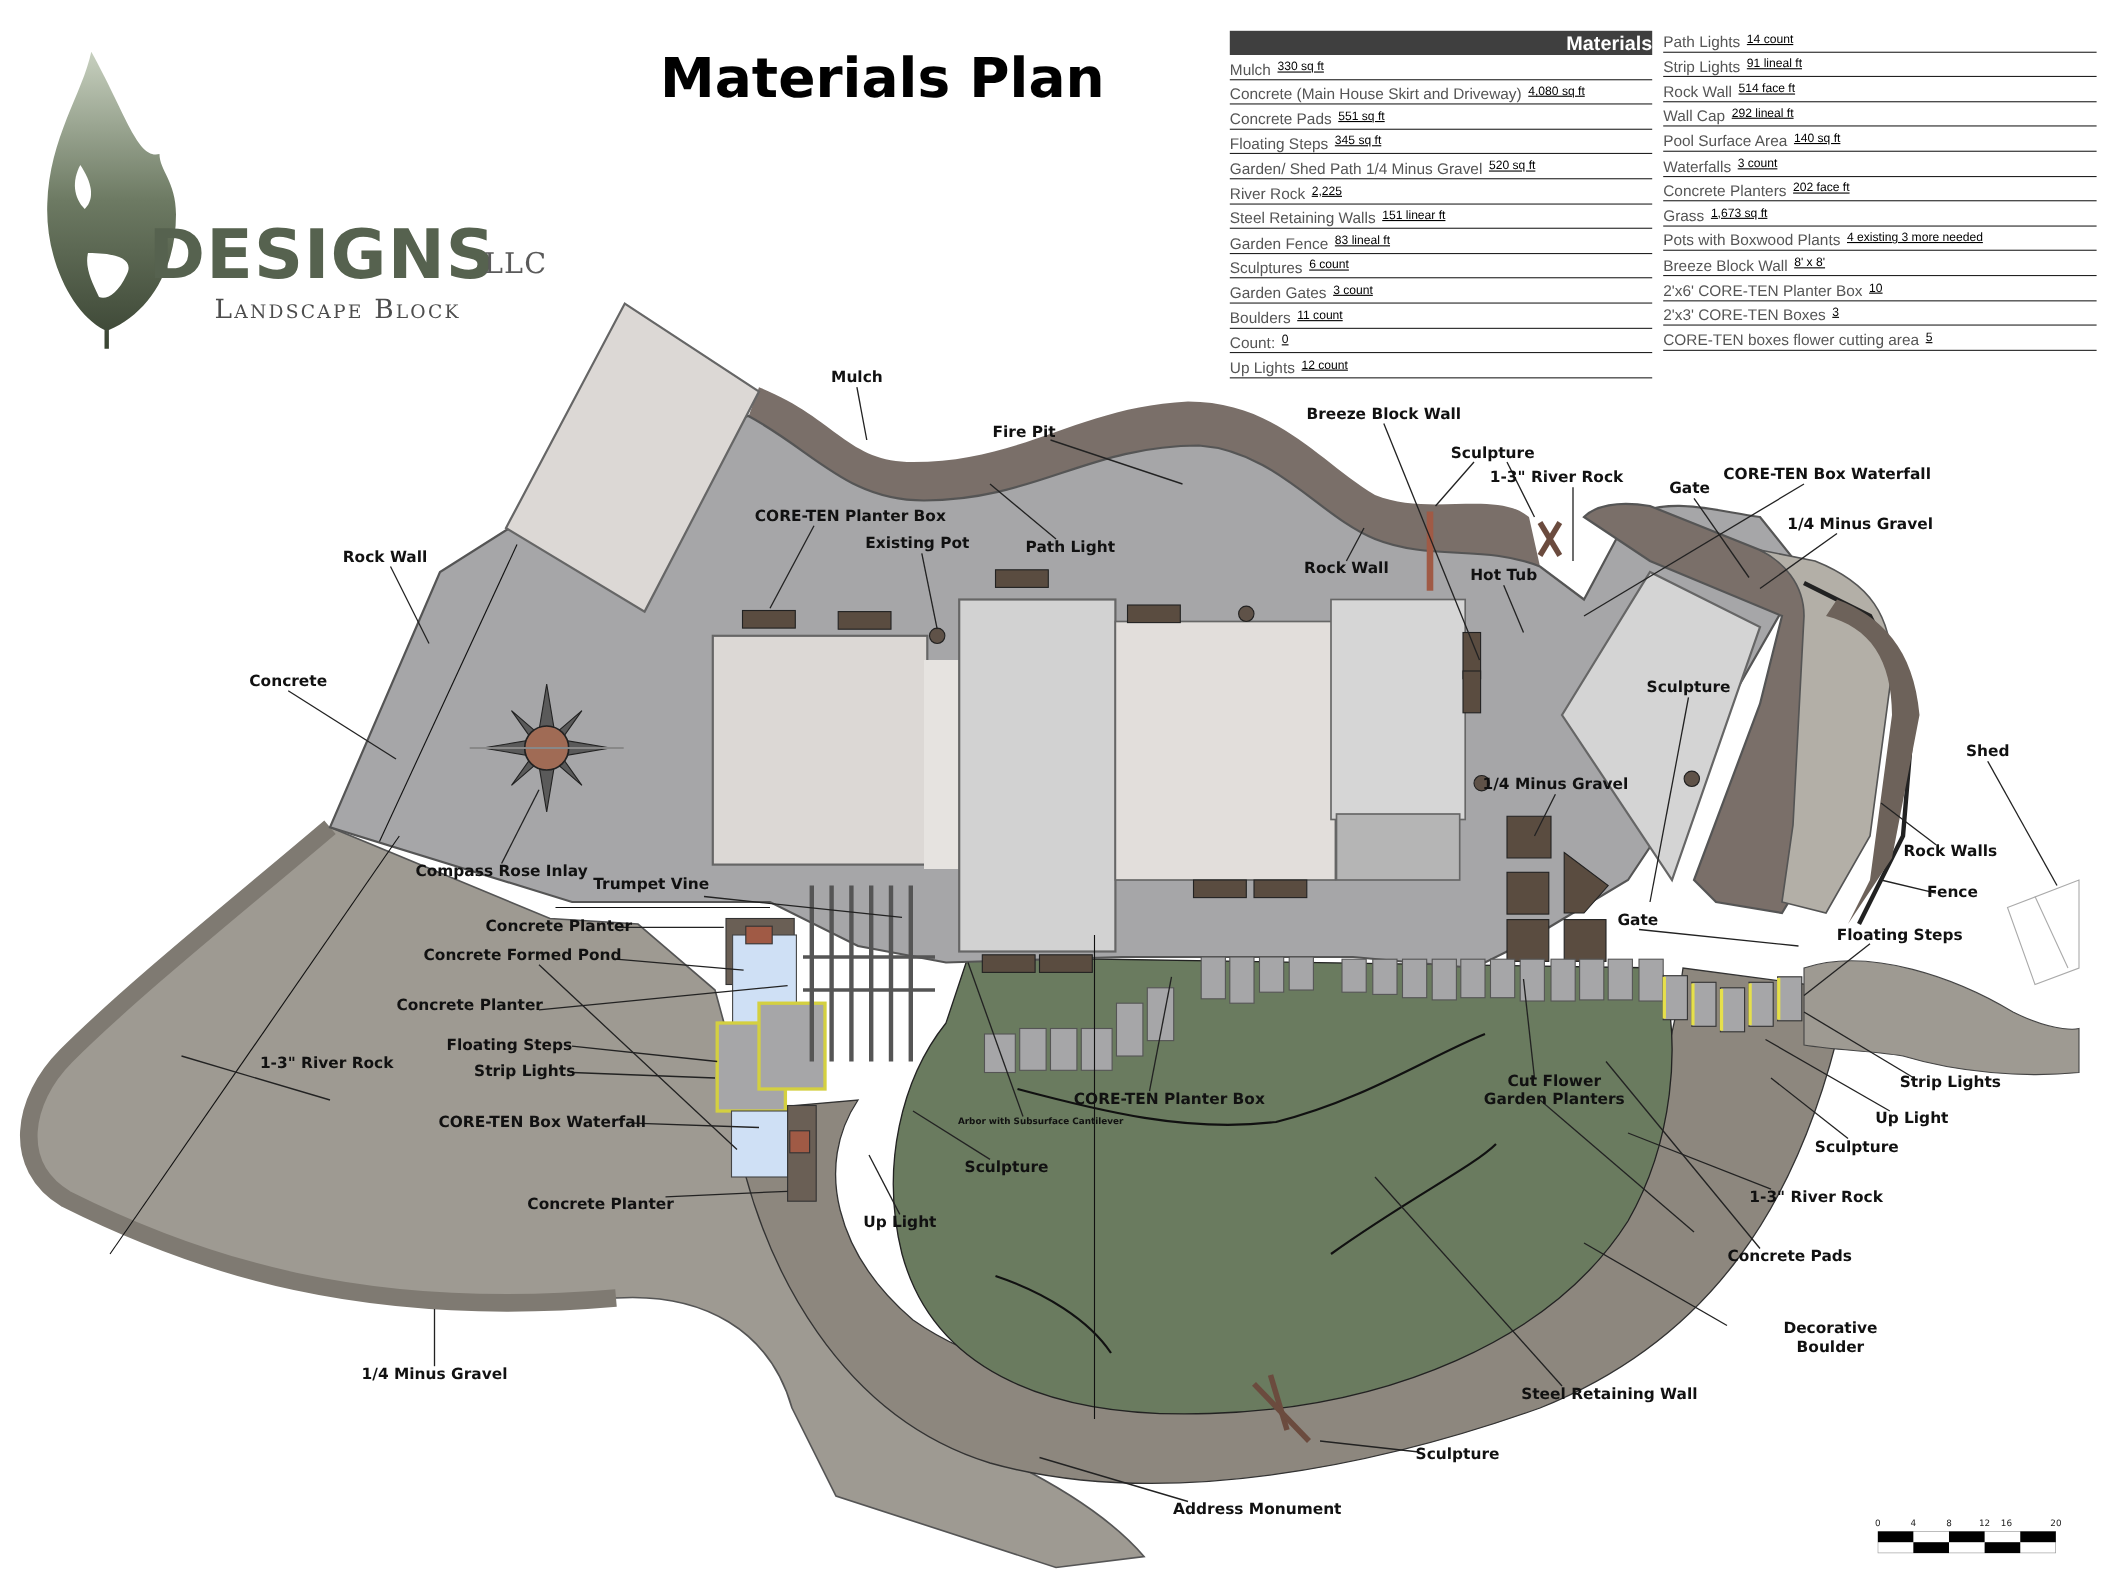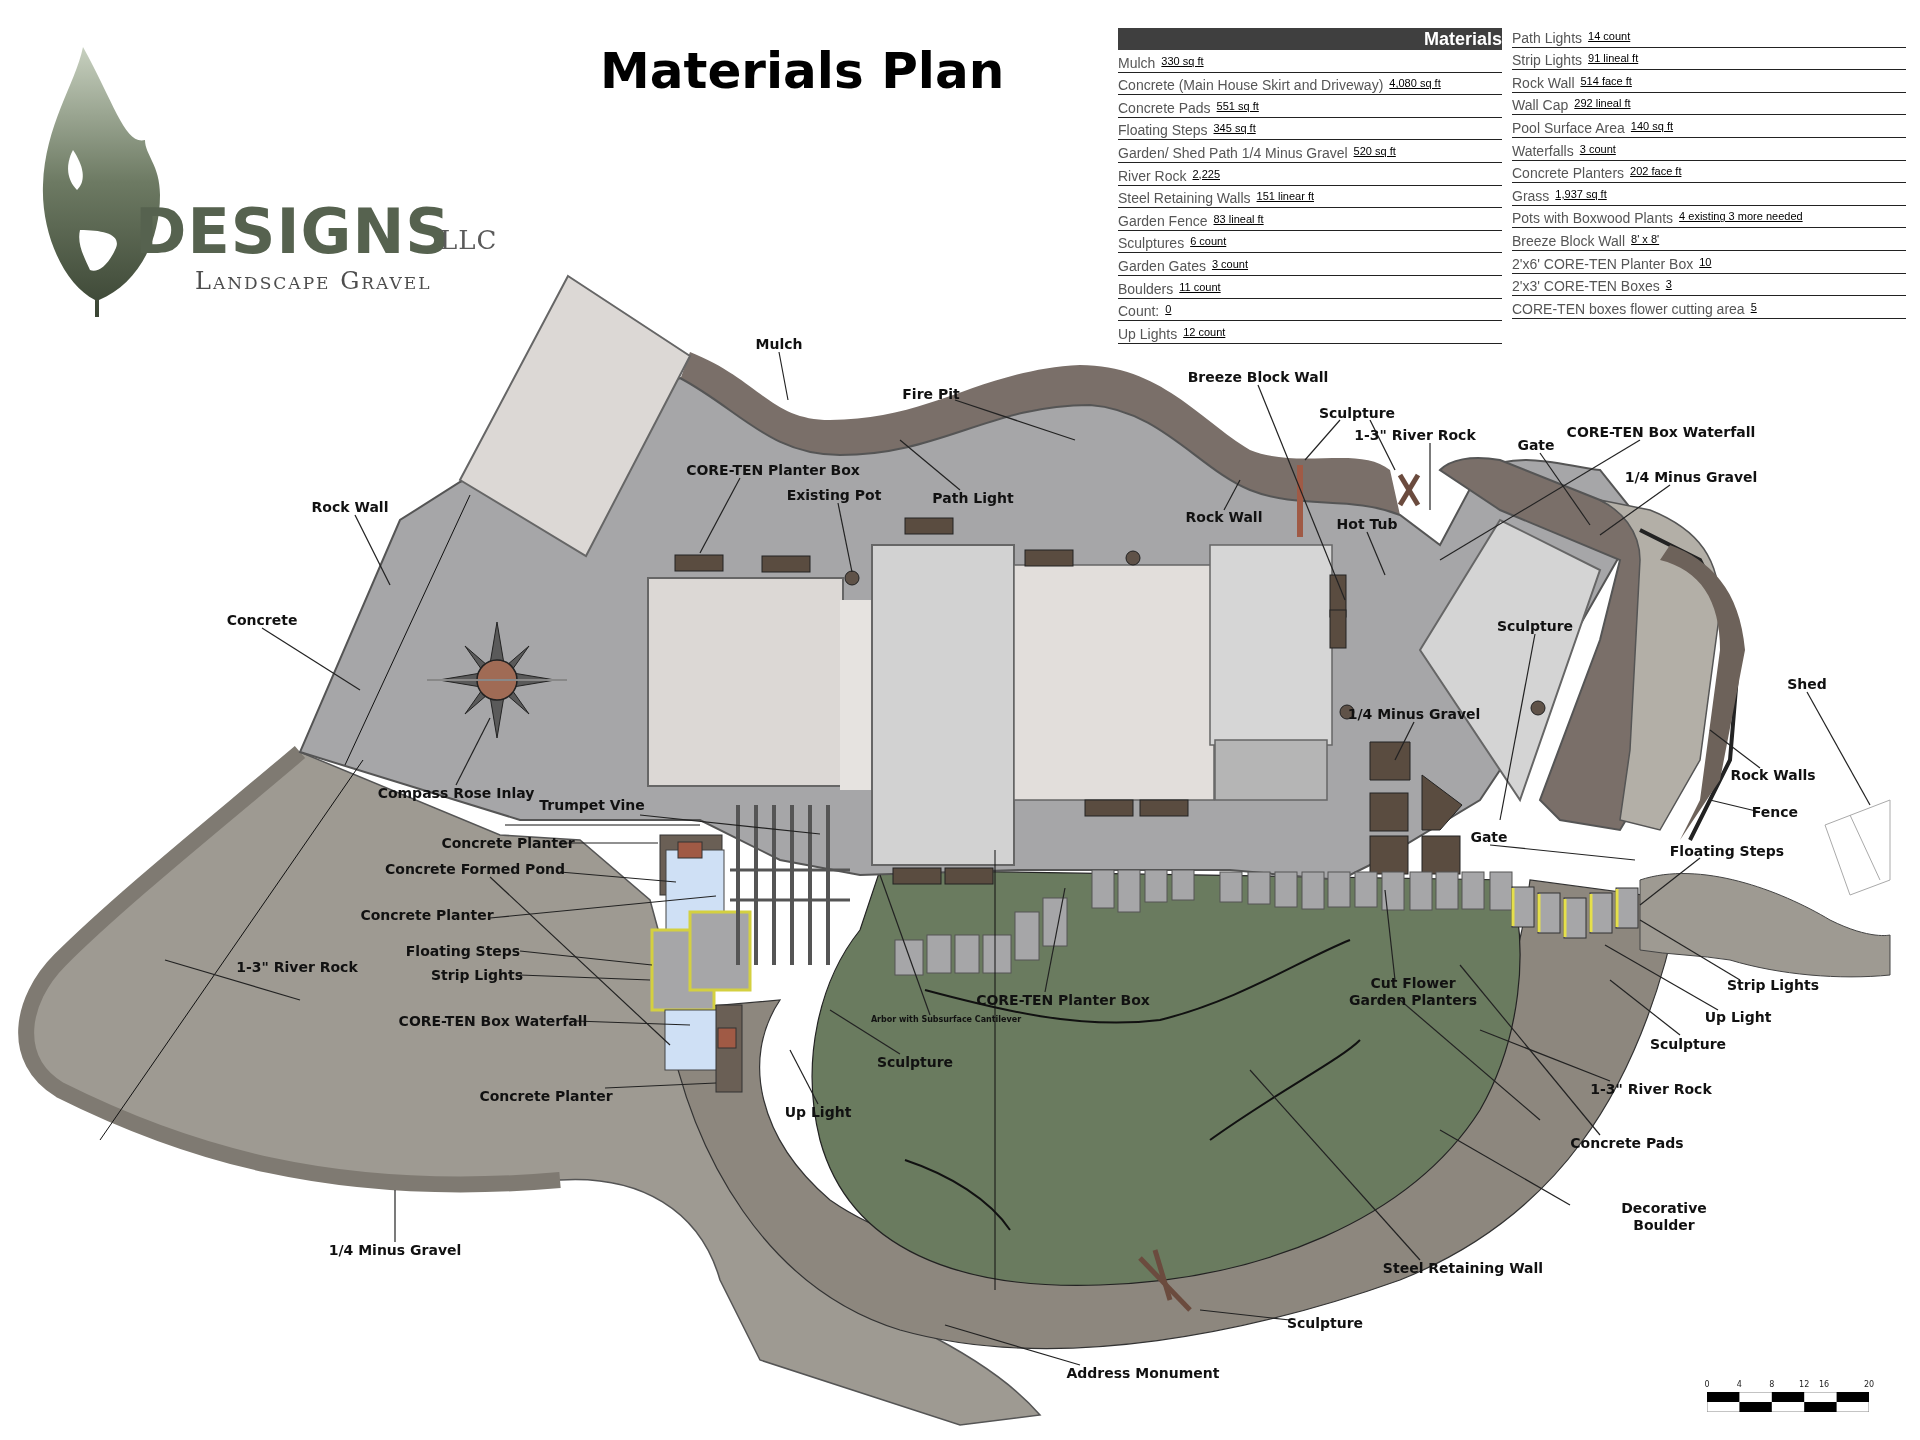--- a/index.html
+++ b/index.html
@@ -252,21 +252,21 @@
         <stop offset="0.5" stop-color="#6d7a63"></stop>
         <stop offset="1" stop-color="#3a4433"></stop>
       </linearGradient>
     </defs>
     <path d="M48 2 C40 40 10 80 8 140 C6 190 30 240 60 255 L60 272 L64 272 L64 255 C100 240 125 200 125 150 C125 120 110 110 110 95 C90 100 80 60 48 2 Z" fill="url(#leafGrad)"></path>
     <path d="M38 105 C48 120 52 135 42 145 C32 135 30 120 38 105 Z" fill="#fff"></path>
     <path d="M45 185 C70 185 88 190 80 205 C72 222 62 228 55 225 C48 210 42 198 45 185 Z" fill="#fff"></path>
   </svg>
   <div class="logo-word logo-designs">DESIGNS</div>
   <div class="logo-word logo-llc">LLC</div>
-  <div class="logo-word logo-sub">Landscape Gravel</div>
+  <div class="logo-word logo-sub">Landscape Block</div>
 </div>
 
 <div class="page-title">Materials Plan</div>
 
 <div class="materials">
   <div class="materials-header">Materials</div>
 </div>
 <div class="mat-col col1" id="mat-left">
     <div class="mat-row">
       <span class="mat-label">Mulch</span>
@@ -345,21 +345,21 @@
     <div class="mat-row">
       <span class="mat-label">Waterfalls</span>
       <span class="mat-value">3 count</span>
     </div>
     <div class="mat-row">
       <span class="mat-label">Concrete Planters</span>
       <span class="mat-value">202 face ft</span>
     </div>
     <div class="mat-row">
       <span class="mat-label">Grass</span>
-      <span class="mat-value">1,937 sq ft</span>
+      <span class="mat-value">1,673 sq ft</span>
     </div>
     <div class="mat-row">
       <span class="mat-label">Pots with Boxwood Plants</span>
       <span class="mat-value">4 existing 3 more needed</span>
     </div>
     <div class="mat-row">
       <span class="mat-label">Breeze Block Wall</span>
       <span class="mat-value">8' x 8'</span>
     </div>
     <div class="mat-row">

